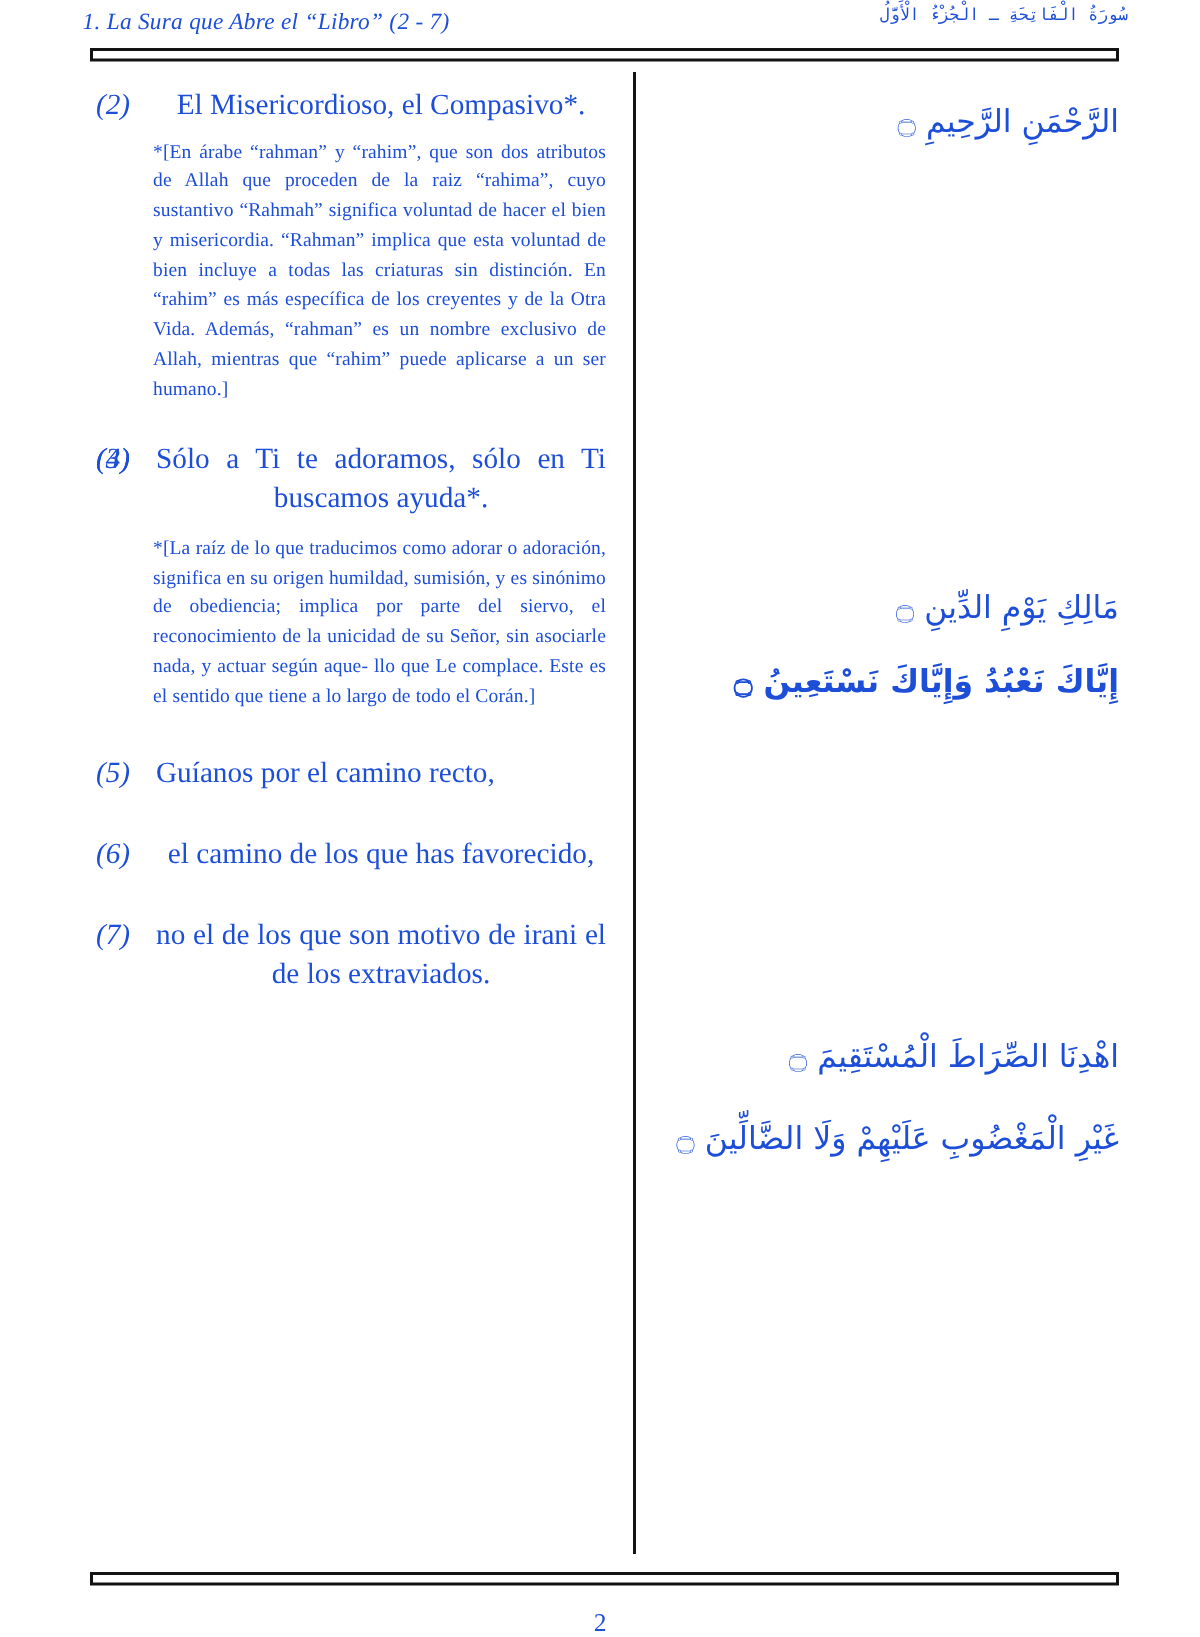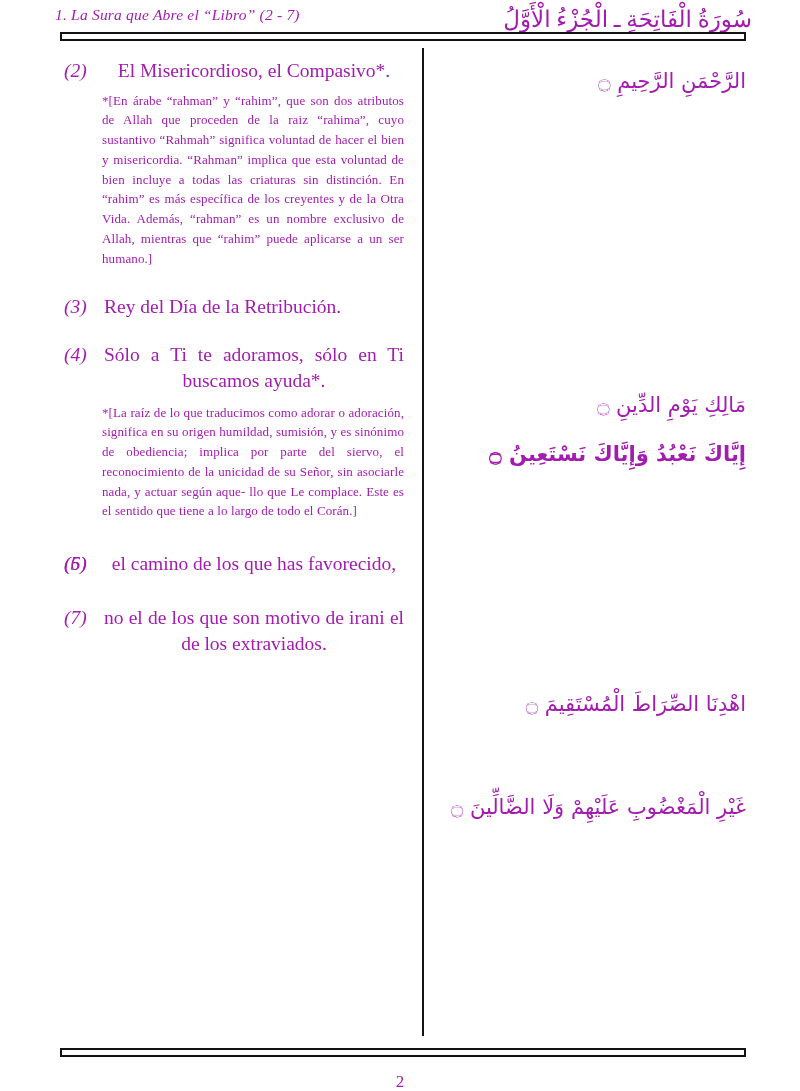--- a/index.html
+++ b/index.html
@@ -8,21 +8,21 @@
     padding: 0;
     background: #ffffff;
   }
   .page {
     position: relative;
     width: 800px;
     height: 1091px;
     background: #ffffff;
     overflow: hidden;
     font-family: "Liberation Serif", "DejaVu Serif", serif;
-    color: #a21caf;
+    color: #1d4ed8;
   }
 
   
   .running-head {
     position: absolute;
     left: 55px;
     right: 48px;
     top: 6px;
     height: 22px;
   }
@@ -32,22 +32,22 @@
     top: 0;
     font-style: italic;
     font-size: 15.5px;
     letter-spacing: .2px;
     white-space: nowrap;
   }
   .running-head-right {
     position: absolute;
     right: 0;
     top: -2px;
-    font-family: Liberation Serif, serif;
-    font-size: 23px;
+    font-family: Liberation Mono, monospace;
+    font-size: 11px;
     direction: rtl;
     white-space: nowrap;
     line-height: 1.35;
   }
 
   
   .rule-bar {
     position: absolute;
     left: 60px;
     right: 54px;
@@ -124,21 +124,21 @@
   .ayah {
     font-size: 21px;
     line-height: 1.5;
     white-space: nowrap;
   }
   .ayah.a2 { margin-top: 8px; }
   .ayah.a3 { margin-top: 292px; }
   .ayah.a4 { margin-top: 18px; font-weight: bold; }
   .ayah.a5 { margin-top: 218px; }
   .ayah.a6 { margin-top: 22px; }
-  .ayah.a7 { margin-top: 72px; }
+  .ayah.a7 { margin-top: 24px; }
 
   
   .folio {
     position: absolute;
     left: 0;
     right: 0;
     top: 1072px;
     text-align: center;
     font-size: 17px;
   }
@@ -160,31 +160,31 @@
   <div class="col-spanish">
 
     <div class="verse v2">
       <span class="verse-num">(2)</span>
       <span class="verse-text">El Misericordioso, el Compasivo*.</span>
     </div>
     <div class="footnote fn2">*[En árabe “rahman” y “rahim”, que son dos atributos de Allah que proceden de la raiz “rahima”, cuyo sustantivo “Rahmah” significa voluntad de hacer el bien y misericordia. “Rahman” implica que esta voluntad de bien incluye a todas las criaturas sin distinción. En “rahim” es más específica de los creyentes y de la Otra Vida. Además, “rahman” es un nombre exclusivo de Allah, mientras que “rahim” puede aplicarse a un ser humano.]</div>
 
     <div class="verse v3">
       <span class="verse-num">(3)</span>
-      <span class="verse-text">Rey del Día de la Retribución.</span>
     </div>
 
     <div class="verse v4">
       <span class="verse-num">(4)</span>
       <span class="verse-text">Sólo a Ti te adoramos, sólo en Ti buscamos ayuda*.</span>
     </div>
     <div class="footnote fn4">*[La raíz de lo que traducimos como adorar o adoración, significa en su origen humildad, sumisión, y es sinónimo de obediencia; implica por parte del siervo, el reconocimiento de la unicidad de su Señor, sin asociarle nada, y actuar según aque- llo que Le complace. Este es el sentido que tiene a lo largo de todo el Corán.]</div>
 
     <div class="verse v5">
       <span class="verse-num">(5)</span>
+      <span class="verse-text">Guíanos por el camino recto,</span>
     </div>
 
     <div class="verse v6">
       <span class="verse-num">(6)</span>
       <span class="verse-text">el camino de los que has favorecido,</span>
     </div>
 
     <div class="verse v7">
       <span class="verse-num">(7)</span>
       <span class="verse-text">no el de los que son motivo de irani el de los extraviados.</span>

